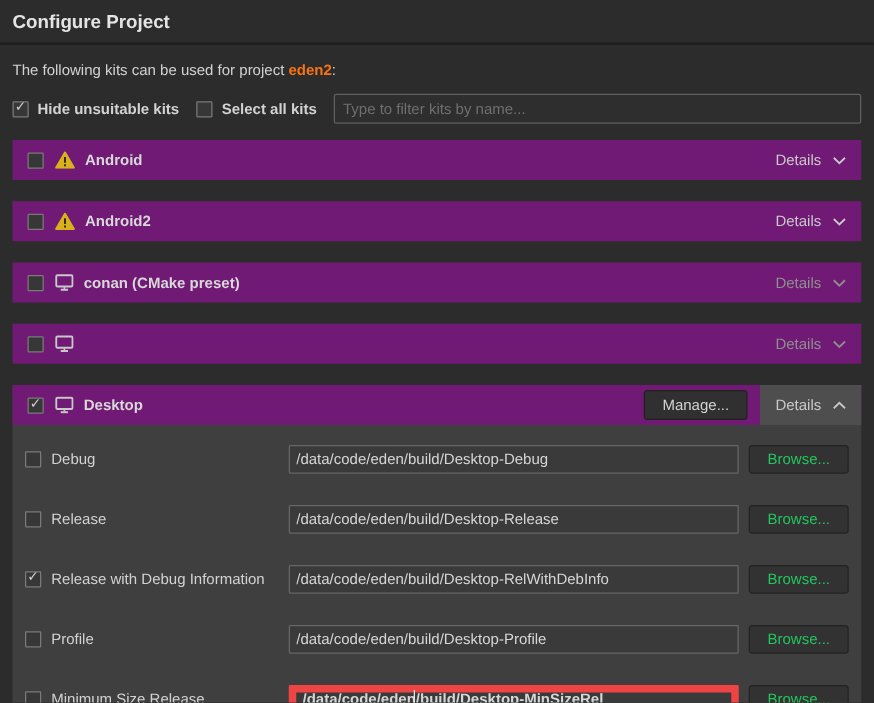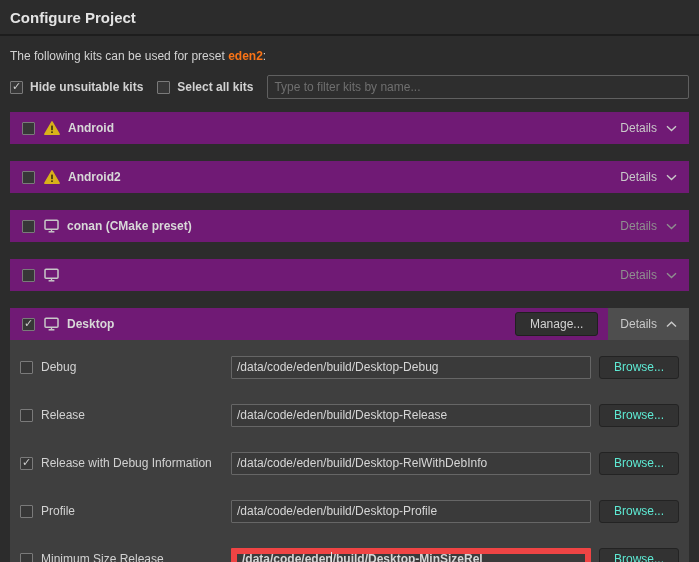--- a/index.html
+++ b/index.html
@@ -67,32 +67,32 @@
     color:#d6d6d6;font-family:inherit;font-size:12px;padding:0 5px;outline:none;
   }
   .path-wrap.focused .path-input{border:6px solid #ef4444;font-weight:bold;}
   .caret{
     position:absolute;left:100px;top:4px;width:1px;height:15px;
     background:#e8e8e8;pointer-events:none;
   }
   .browse-btn{
     flex:0 0 80px;height:23px;margin-left:8px;
     background:#323232;border:1px solid #232323;border-radius:3px;
-    color:#5eead4;font-family:inherit;font-size:12px;cursor:default;
+    color:#22c55e;font-family:inherit;font-size:12px;cursor:default;
   }
   svg{display:block;}
 </style>
 </head>
 <body>
 
 <div>
 
   <div class="page-title">Configure Project</div>
 
-  <div class="intro"><span>The following kits can be used for preset </span><b>eden2</b><span>:</span></div>
+  <div class="intro"><span>The following kits can be used for project </span><b>eden2</b><span>:</span></div>
 
   <div class="controls">
     <span class="cb-group">
       <span class="checkbox checked"></span>
       <span class="cb-label">Hide unsuitable kits</span>
     </span>
     <span class="cb-group">
       <span class="checkbox"></span>
       <span class="cb-label">Select all kits</span>
     </span>

